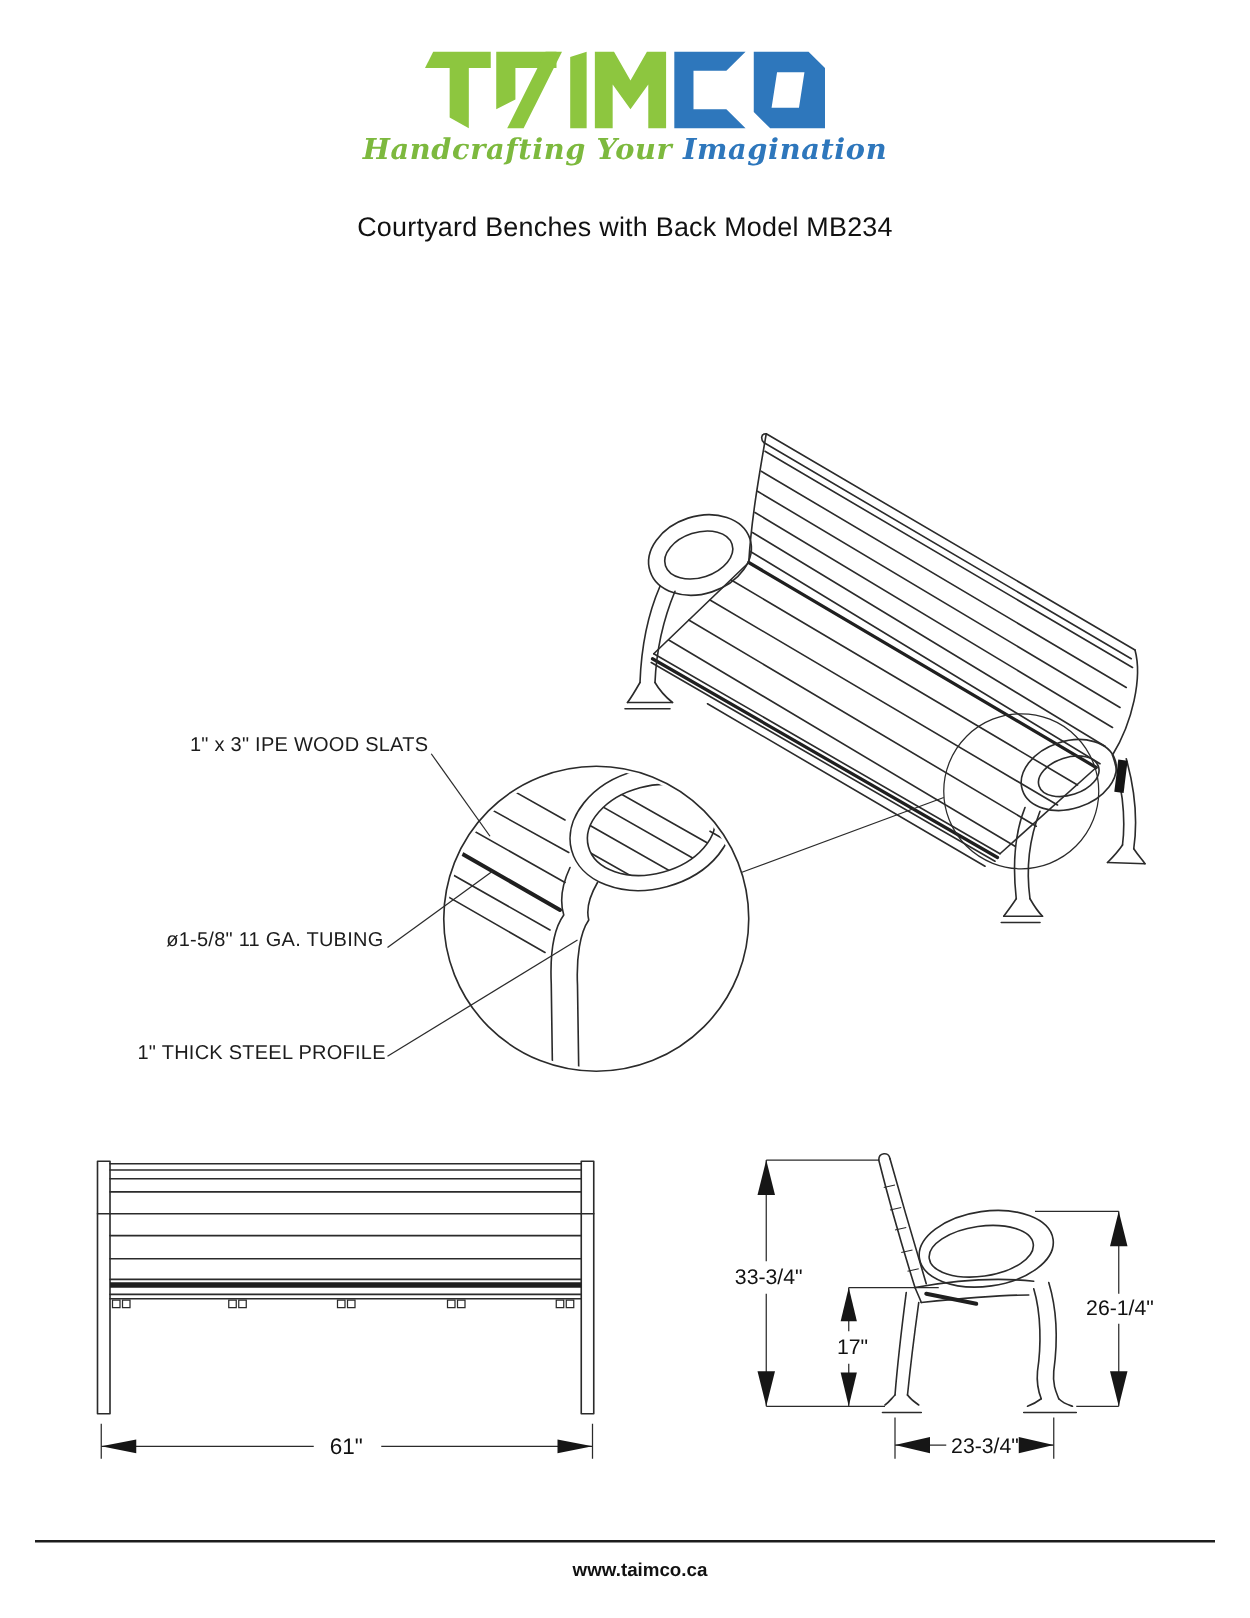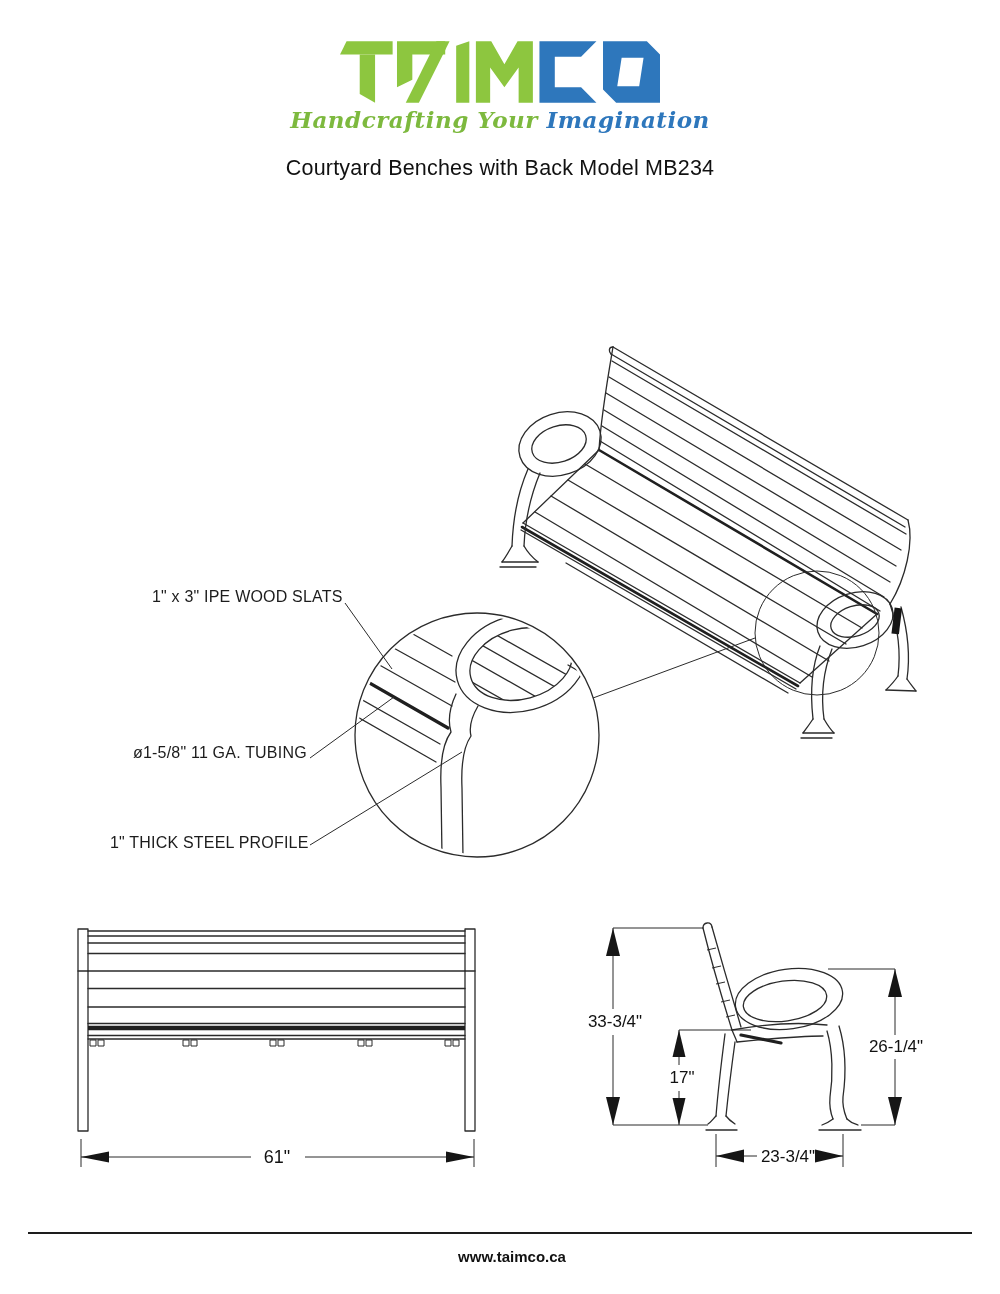--- a/index.html
+++ b/index.html
@@ -9,21 +9,21 @@
   }
   .abs{position:absolute;}
   
   #logo{position:absolute;top:40px;left:50%;transform:translateX(-50%);}
   #tagline{
     position:absolute;top:106px;left:0;width:100%;text-align:center;
     font-family:"DejaVu Serif","Liberation Serif",serif;
     font-style:italic;font-weight:700;font-size:23px;letter-spacing:.5px;
   }
   #page-title{
-    position:absolute;top:156px;left:0;width:100%;text-align:center;
+    position:absolute;top:170px;left:0;width:100%;text-align:center;
     font-size:21.5px;color:#111;letter-spacing:.2px;
   }
   
   svg .ln{stroke:#2b2b2b;stroke-width:1.3;fill:none;stroke-linecap:round;stroke-linejoin:round;}
   svg .ln2{stroke:#1f1f1f;stroke-width:2.6;fill:none;stroke-linecap:round;}
   svg .ln3{stroke:#1f1f1f;stroke-width:3.2;fill:none;stroke-linecap:round;}
   svg .thin{stroke:#2b2b2b;stroke-width:1;fill:none;}
   svg .arrow{fill:#161616;stroke:none;}
   svg text.dim{font-family:"Liberation Sans",sans-serif;font-size:17px;fill:#111;}
   svg text.dimbig{font-family:"Liberation Sans",sans-serif;font-size:18px;fill:#111;}

